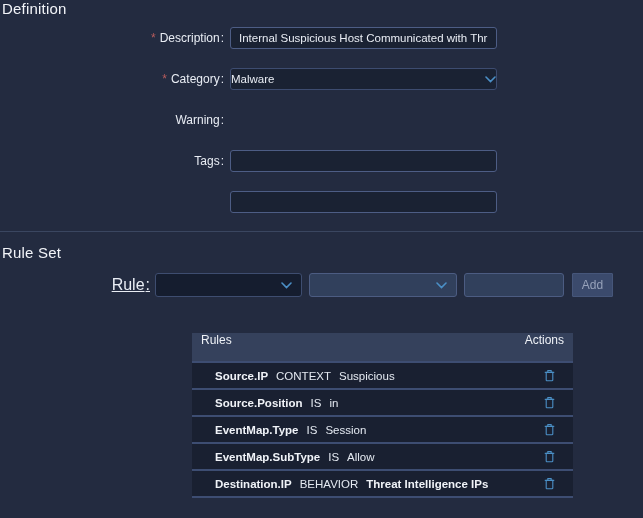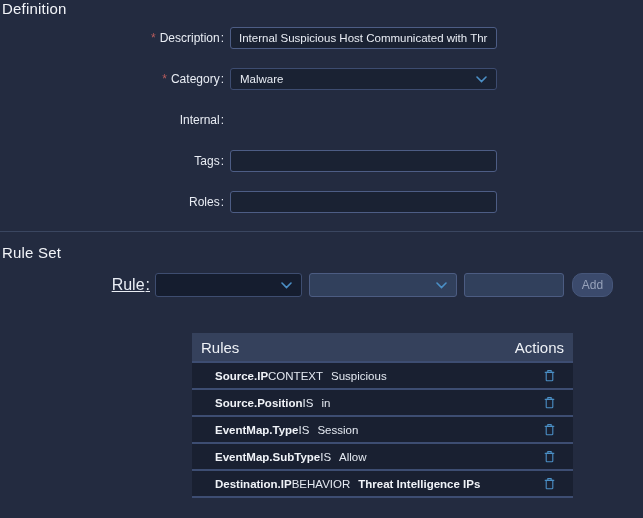--- a/index.html
+++ b/index.html
@@ -31,21 +31,21 @@
 
   .text-input {
     position:absolute; left:230px; top:0; width:267px; height:22px;
     background:#1a2233; border:1px solid #4d5d85; border-radius:3px;
     color:#e9edf4; font-size:11.5px; font-family:"Liberation Sans", sans-serif;
     padding:0 8px; outline:none;
   }
   .select-box {
     position:absolute; left:230px; top:0; width:267px; height:22px;
     background:#1a2233; border:1px solid #3d4c70; border-radius:3px;
-    display:flex; align-items:center; padding:0 9px;
+    display:flex; align-items:center; padding:0 0;
     font-size:11.5px; color:#e9edf4; cursor:pointer;
   }
   .select-box .chev { margin-left:auto; display:flex; }
 
   .divider {
     position:absolute; left:0; top:231px; width:643px; height:1px;
     background:#3a4660;
   }
 
   
@@ -67,43 +67,43 @@
   }
   .rule-select-1 .chev, .rule-select-2 .chev { margin-left:auto; display:flex; }
   .rule-input {
     position:absolute; left:464px; top:0; width:100px; height:24px;
     background:#31405c; border:1px solid #4c5c82; border-radius:3px;
     color:#e9edf4; font-size:11.5px; font-family:"Liberation Sans", sans-serif;
     padding:0 8px; outline:none;
   }
   .add-btn {
     position:absolute; left:572px; top:0; width:41px; height:24px;
-    background:#3b4a6c; border:1px solid #46567a; border-radius:10px;
+    background:#3b4a6c; border:1px solid #46567a; border-radius:1px;
     color:#97a2ba; font-size:12px; font-family:"Liberation Sans", sans-serif;
     cursor:pointer;
   }
 
   
   .rules-table {
     position:absolute; left:192px; top:333px; width:381px;
     border-bottom:2px solid #3d4d72;
   }
   .t-header {
     height:28px; background:#35415c;
-    display:flex; align-items:center; padding:0 9px;
-    font-size:15px; color:#eef1f6;
+    display:flex; padding:0 9px;
+    font-size:12px; color:#eef1f6;
   }
   .t-header .th-actions { margin-left:auto; }
   .t-row {
     height:27px; background:#192031; border-top:2px solid #3d4d72;
     display:flex; align-items:center; padding:0 9px 0 23px;
     font-size:11.5px; color:#e4e9f1;
   }
   .rf { font-weight:bold; color:#f0f3f8; }
-  .rop { }
+  .rop { margin-left:8px; }
   .rv { margin-left:8px; }
   .rv.bold { font-weight:bold; color:#f0f3f8; }
   .trash-btn {
     margin-left:auto; margin-right:9px;
     background:none; border:none; cursor:pointer; padding:0;
     display:flex; align-items:center;
   }
 </style>
 </head>
 <body>
@@ -123,30 +123,29 @@
       <span>Malware</span>
       <span class="chev">
         <svg width="11" height="7" viewBox="0 0 11 7">
             <path d="M1 1l4.5 4.5L10 1" stroke="#4b8fc6" stroke-width="1.6" fill="none" stroke-linecap="round"></path>
           </svg>
       </span>
     </div>
   </div>
 
   <div class="form-row" style="top:109px">
-    <div class="f-label"><span>Internal</span></div>
+    <div class="f-label"><span>Warning</span></div>
   </div>
 
   <div class="form-row" style="top:150px">
     <div class="f-label"><span>Tags</span></div>
     <input class="text-input" type="text" value="" style="">
   </div>
 
   <div class="form-row" style="top:191px">
-    <div class="f-label"><span>Roles</span></div>
     <input class="text-input" type="text" value="" style="">
   </div>
 
   <div class="divider"></div>
 
   <h2 class="section-heading" style="top:244px">Rule Set</h2>
 
   <div class="rule-row">
     <div class="rule-label"><span>Rule</span></div>
 

